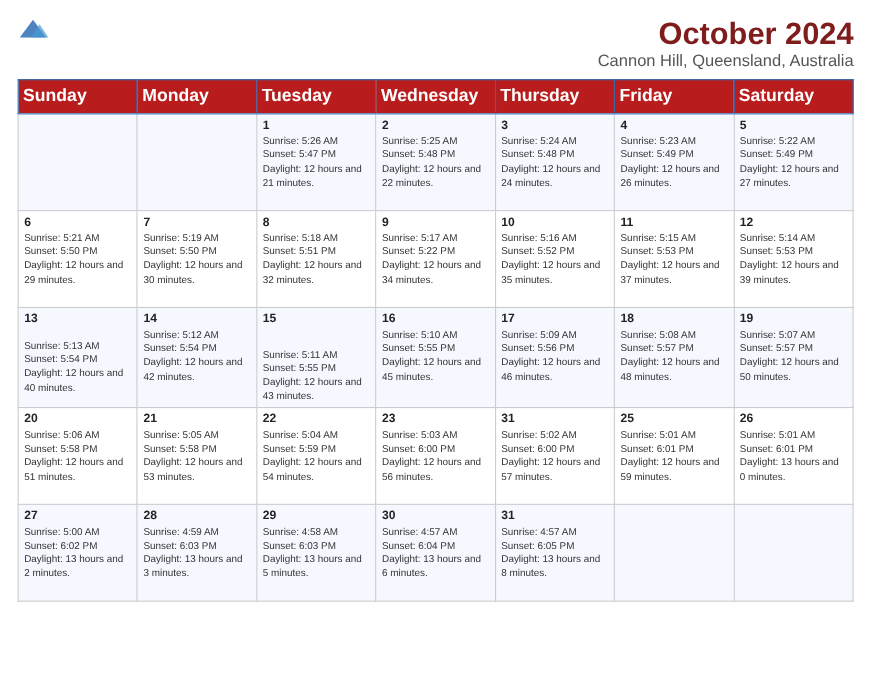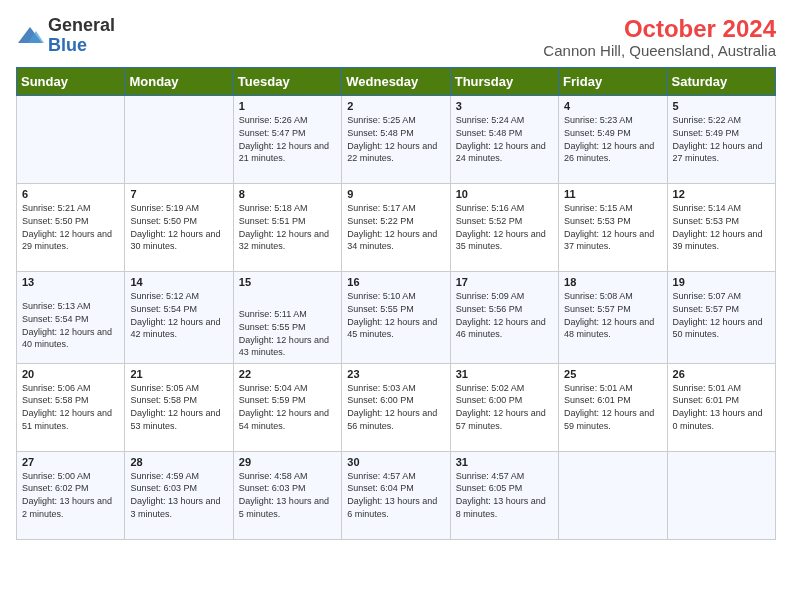--- a/index.html
+++ b/index.html
@@ -34,39 +34,39 @@
       line-height: 1.1;
     }
     .logo-icon {
       width: 28px;
       height: 22px;
     }
     .title-block {
       text-align: right;
     }
     .month-title {
-      font-size: 24px;
-      font-weight: bold;
-      color: #ef4444;
+      font-size: 28px;
+      font-weight: bold;
+      color: #7f1d1d;
       line-height: 1.1;
     }
     .subtitle {
       font-size: 15px;
       color: #555;
     }
     table {
       width: 100%;
       border-collapse: collapse;
       margin-top: 8px;
       table-layout: fixed;
     }
     thead tr th {
-      background-color: #4d7c0f;
+      background-color: #b91c1c;
       color: #fff;
-      font-size: 13px;
+      font-size: 16px;
       font-weight: bold;
       padding: 6px 4px;
       text-align: left;
       border: 1px solid #2e6db4;
     }
     tbody tr td {
       vertical-align: top;
       border: 1px solid #ccc;
       padding: 4px 5px;
       font-size: 9.5px;
@@ -93,28 +93,20 @@
   </style>
 </head>
 <body>
 
 <div class="header-top">
   <div class="logo">
     <svg class="logo-icon" viewBox="0 0 28 22" xmlns="http://www.w3.org/2000/svg">
       <polygon points="14,2 26,18 2,18" fill="#2e6db4" opacity="0.85"></polygon>
       <polygon points="20,6 28,18 12,18" fill="#4a9ad4" opacity="0.7"></polygon>
     </svg>
-    <div>
-      <div>
-        <span class="logo-text-general">General</span>
-      </div>
-      <div>
-        <span class="logo-text-blue">Blue</span>
-      </div>
-    </div>
   </div>
   <div class="title-block">
     <div class="month-title">October 2024</div>
     <div class="subtitle">Cannon Hill, Queensland, Australia</div>
   </div>
 </div>
 
 <table>
   <thead>
     <tr>

